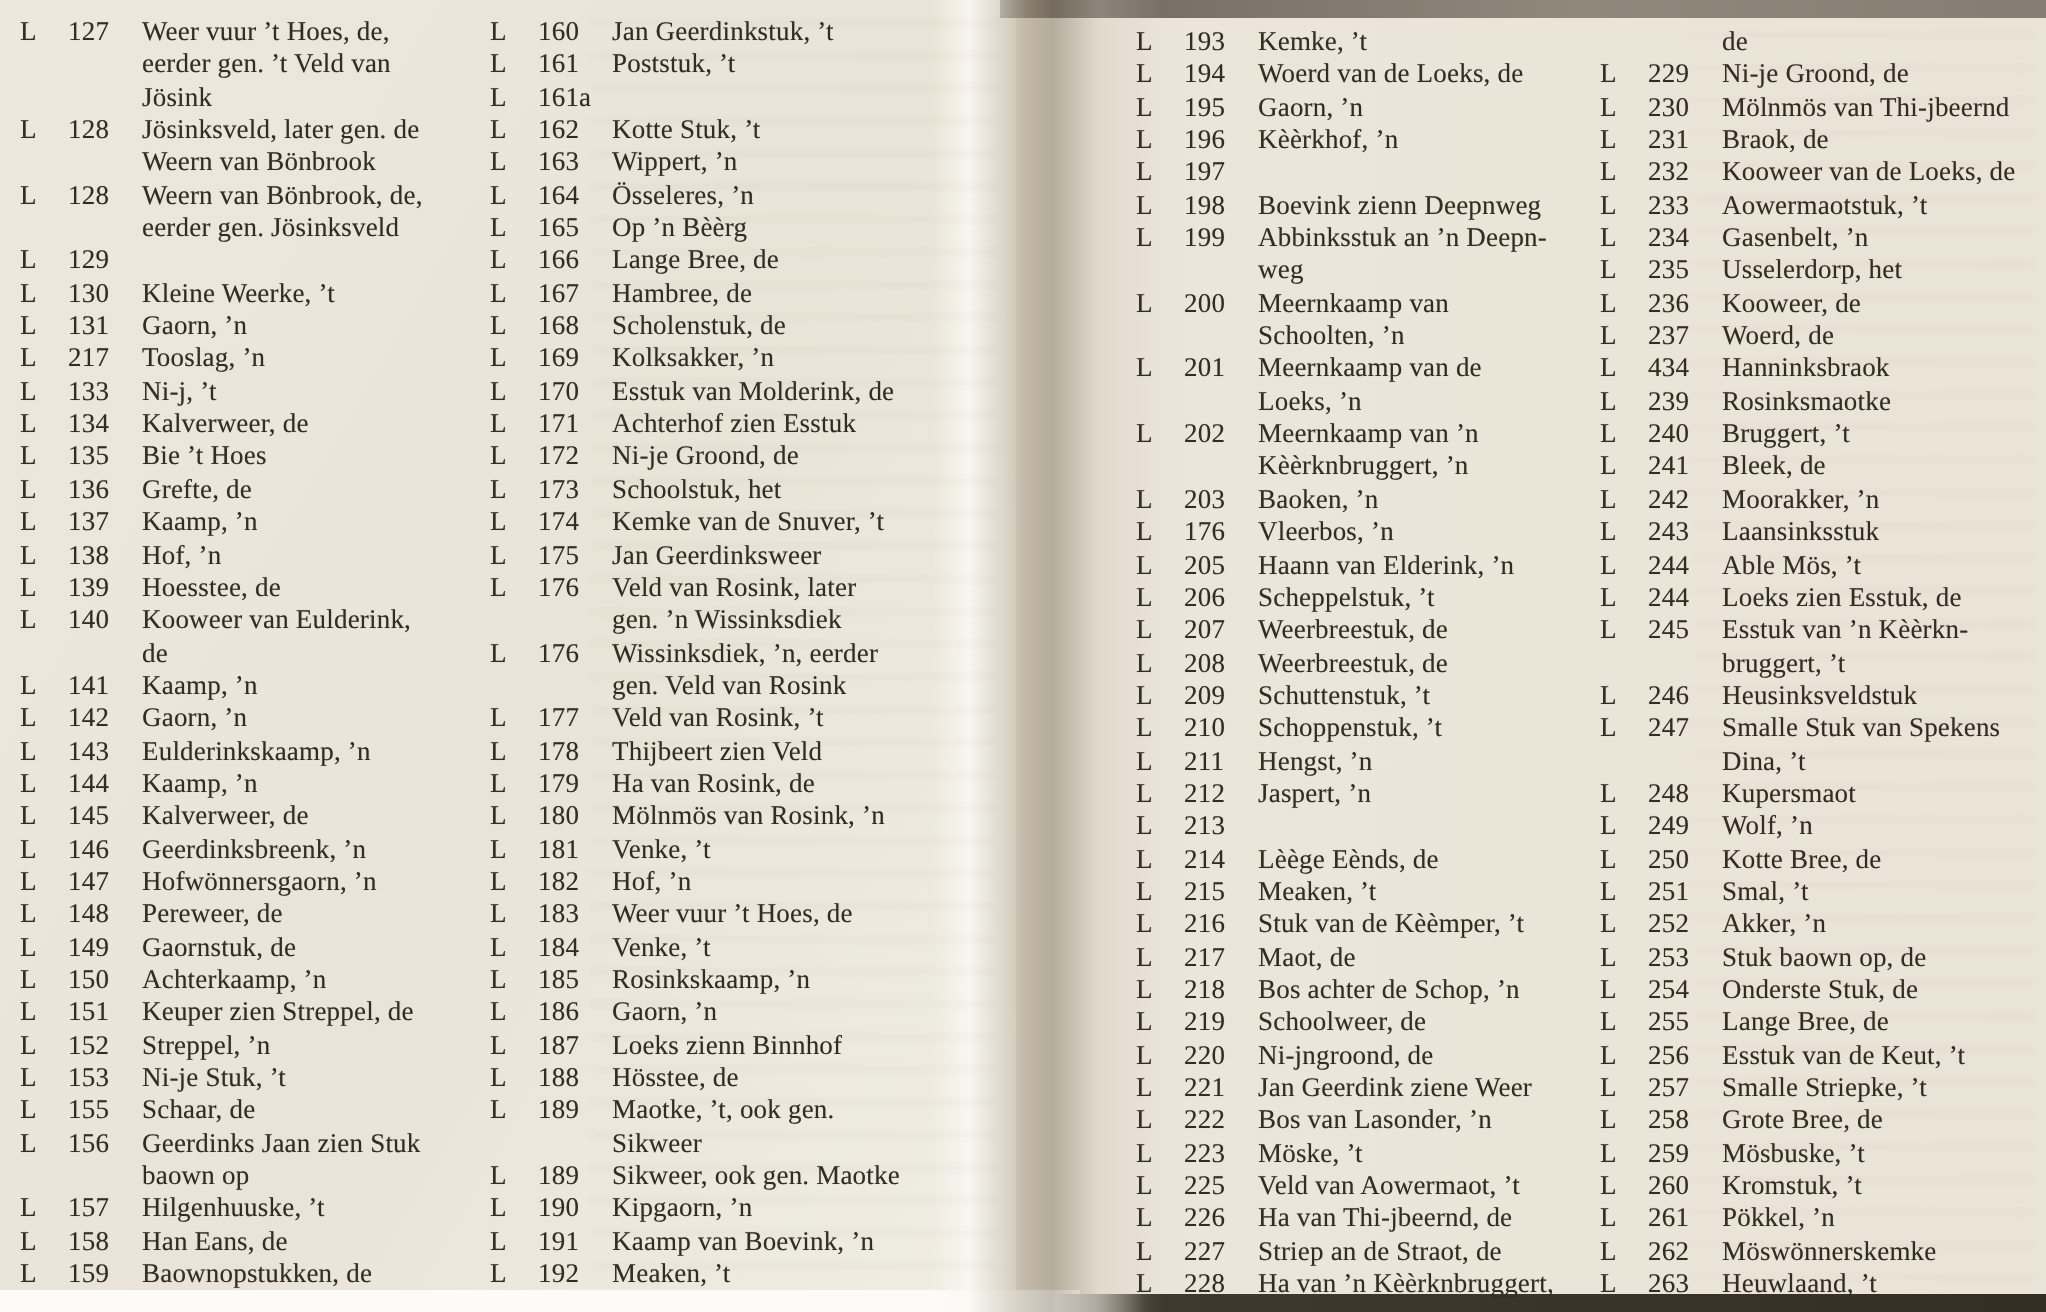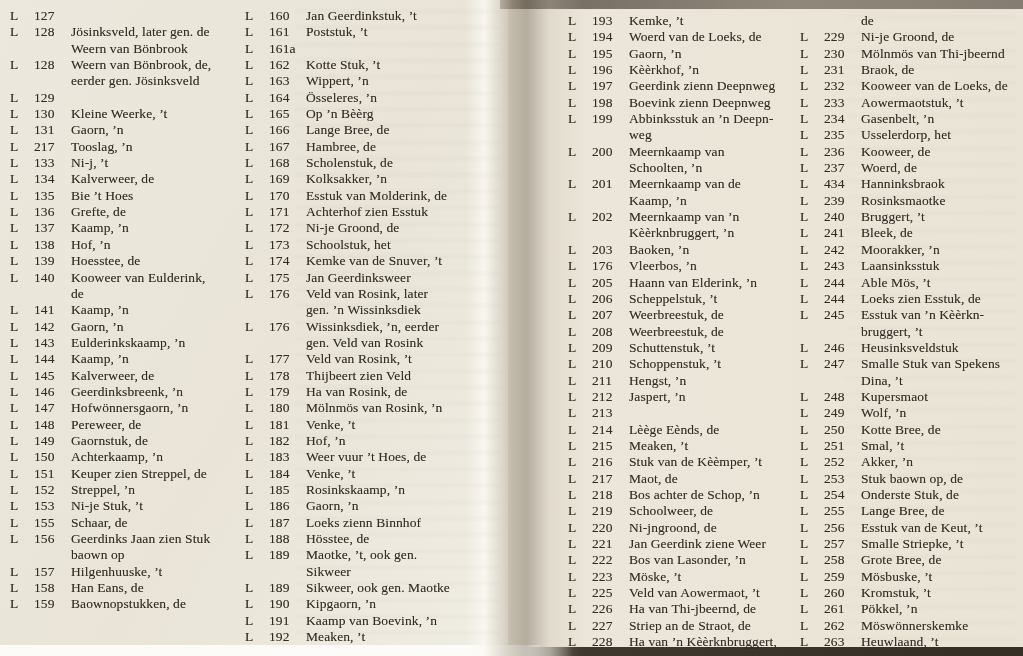--- a/index.html
+++ b/index.html
@@ -76,20 +76,23 @@
   <div id="band-bottom"></div>
   <div id="gutter"></div>
 
   <div id="ghost-left" class="ghost"></div>
   <div id="ghost-right" class="ghost"></div>
 
   <div id="col-0-0" class="col">
       <div class="entry">
         <span class="lbl">L</span>
         <span class="num">127</span>
+        <span class="nm">Weer vuur ’t Hoes, de,
+eerder gen. ’t Veld van
+Jösink</span>
       </div>
       <div class="entry">
         <span class="lbl">L</span>
         <span class="num">128</span>
         <span class="nm">Jösinksveld, later gen. de
 Weern van Bönbrook</span>
       </div>
       <div class="entry">
         <span class="lbl">L</span>
         <span class="num">128</span>
@@ -449,21 +452,20 @@
         <span class="nm">Gaorn, ’n</span>
       </div>
       <div class="entry">
         <span class="lbl">L</span>
         <span class="num">196</span>
         <span class="nm">Kèèrkhof, ’n</span>
       </div>
       <div class="entry">
         <span class="lbl">L</span>
         <span class="num">197</span>
-        <span class="nm">Geerdink zienn Deepnweg</span>
       </div>
       <div class="entry">
         <span class="lbl">L</span>
         <span class="num">198</span>
         <span class="nm">Boevink zienn Deepnweg</span>
       </div>
       <div class="entry">
         <span class="lbl">L</span>
         <span class="num">199</span>
         <span class="nm">Abbinksstuk an ’n Deepn-
@@ -472,21 +474,21 @@
       <div class="entry">
         <span class="lbl">L</span>
         <span class="num">200</span>
         <span class="nm">Meernkaamp van
 Schoolten, ’n</span>
       </div>
       <div class="entry">
         <span class="lbl">L</span>
         <span class="num">201</span>
         <span class="nm">Meernkaamp van de
-Kaamp, ’n</span>
+Loeks, ’n</span>
       </div>
       <div class="entry">
         <span class="lbl">L</span>
         <span class="num">202</span>
         <span class="nm">Meernkaamp van ’n
 Kèèrknbruggert, ’n</span>
       </div>
       <div class="entry">
         <span class="lbl">L</span>
         <span class="num">203</span>

